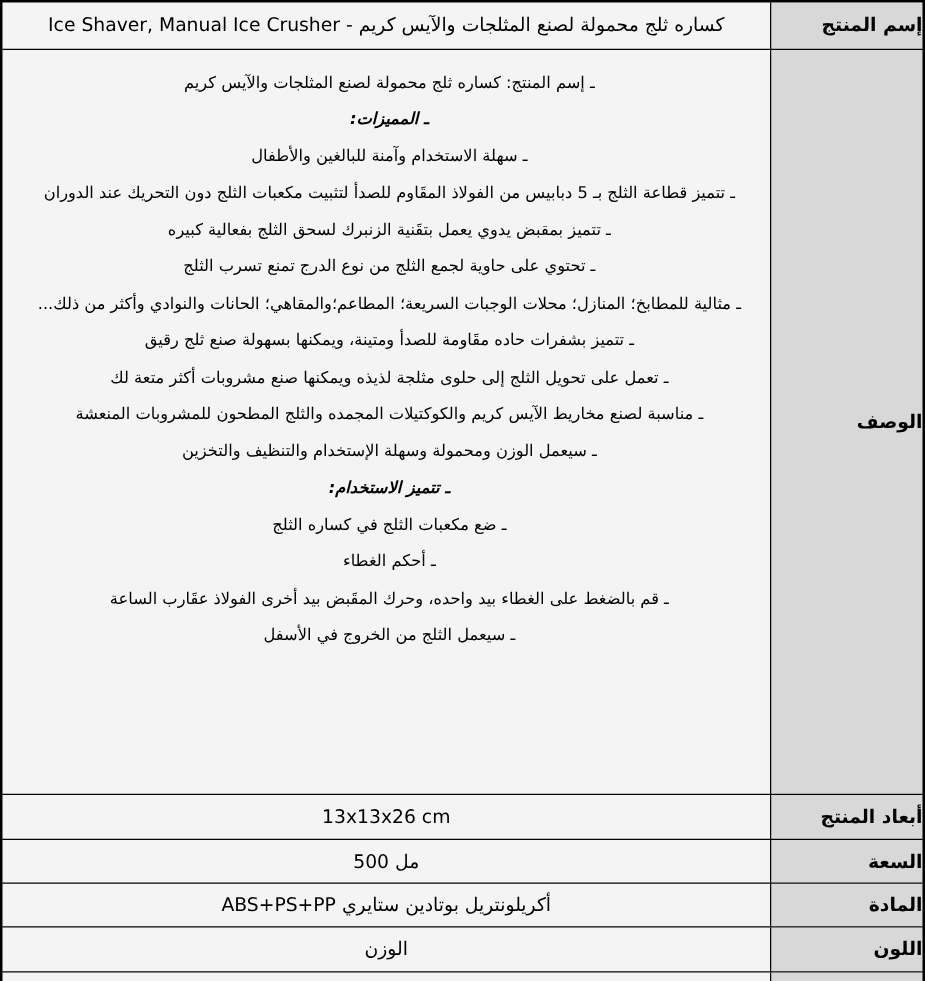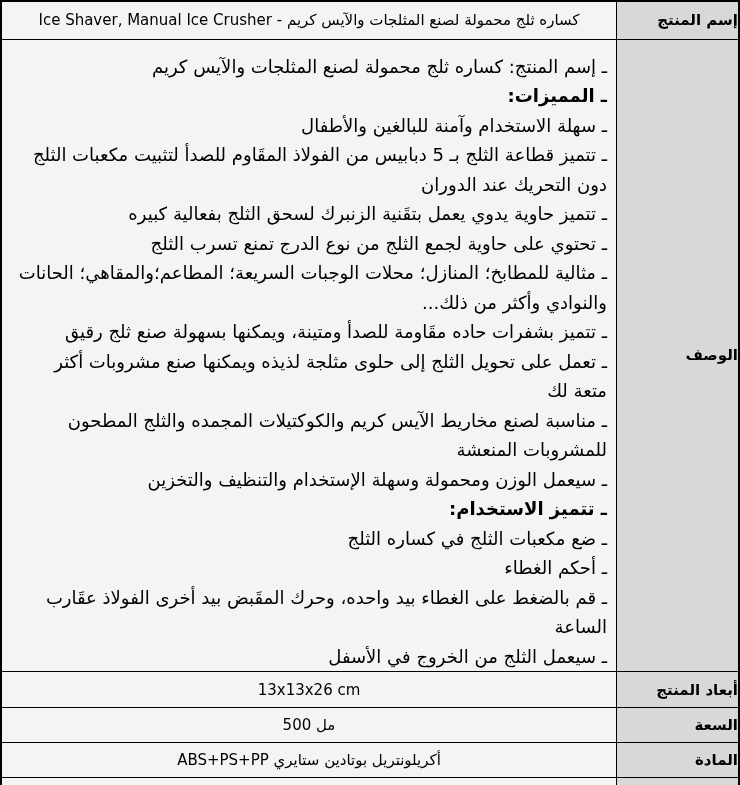--- a/index.html
+++ b/index.html
@@ -43,45 +43,46 @@
   tr.row-material{height:35px;}
   tr.row-color{height:36px;}
   tr.row-partial{height:20px;}
   td.desc-cell{
     background:#f4f4f4;
     vertical-align:top;
     text-align:right;
   }
   .desc-wrap{
     padding:12px 9px 0 14px;
-    font-size:18px;
+    font-size:13px;
     line-height:29.5px;
+    text-align:center;
   }
   .desc-line{white-space:normal;}
-  .desc-line.bold{font-weight:bold;}
+  .desc-line.bold{font-weight:bold;font-style:italic;}
   .ltr-val{direction:ltr;}
 </style>
 </head>
 <body>
 
 <table class="spec">
   <tbody>
       <tr class="row-name">
     <th class="label-cell">إسم المنتج</th>
     <td class="value-cell">كساره ثلج محمولة لصنع المثلجات والآيس كريم - Ice Shaver, Manual Ice Crusher</td>
   </tr>
   <tr class="row-desc">
     <th class="label-cell">الوصف</th>
     <td class="desc-cell">
       <div class="desc-wrap">
             <div class="desc-line">ـ إسم المنتج: كساره ثلج محمولة لصنع المثلجات والآيس كريم</div>
             <div class="desc-line bold">ـ المميزات:</div>
             <div class="desc-line">ـ سهلة الاستخدام وآمنة للبالغين والأطفال</div>
             <div class="desc-line">ـ تتميز قطاعة الثلج بـ 5 دبابيس من الفولاذ المقَاوم للصدأ لتثبيت مكعبات الثلج دون التحريك عند الدوران</div>
-            <div class="desc-line">ـ تتميز حاوية يدوي يعمل بتقَنية الزنبرك لسحق الثلج بفعالية كبيره</div>
+            <div class="desc-line">ـ تتميز بمقبض يدوي يعمل بتقَنية الزنبرك لسحق الثلج بفعالية كبيره</div>
             <div class="desc-line">ـ تحتوي على حاوية لجمع الثلج من نوع الدرج تمنع تسرب الثلج</div>
             <div class="desc-line">ـ مثالية للمطابخ؛ المنازل؛ محلات الوجبات السريعة؛ المطاعم؛والمقاهي؛ الحانات والنوادي وأكثر من ذلك...</div>
             <div class="desc-line">ـ تتميز بشفرات حاده مقَاومة للصدأ ومتينة، ويمكنها بسهولة صنع ثلج رقيق</div>
             <div class="desc-line">ـ تعمل على تحويل الثلج إلى حلوى مثلجة لذيذه ويمكنها صنع مشروبات أكثر متعة لك</div>
             <div class="desc-line">ـ مناسبة لصنع مخاريط الآيس كريم والكوكتيلات المجمده والثلج المطحون للمشروبات المنعشة</div>
             <div class="desc-line">ـ سيعمل الوزن ومحمولة وسهلة الإستخدام والتنظيف والتخزين</div>
             <div class="desc-line bold">ـ تتميز الاستخدام:</div>
             <div class="desc-line">ـ ضع مكعبات الثلج في كساره الثلج</div>
             <div class="desc-line">ـ أحكم الغطاء</div>
             <div class="desc-line">ـ قم بالضغط على الغطاء بيد واحده، وحرك المقَبض بيد أخرى الفولاذ عقَارب الساعة</div>

